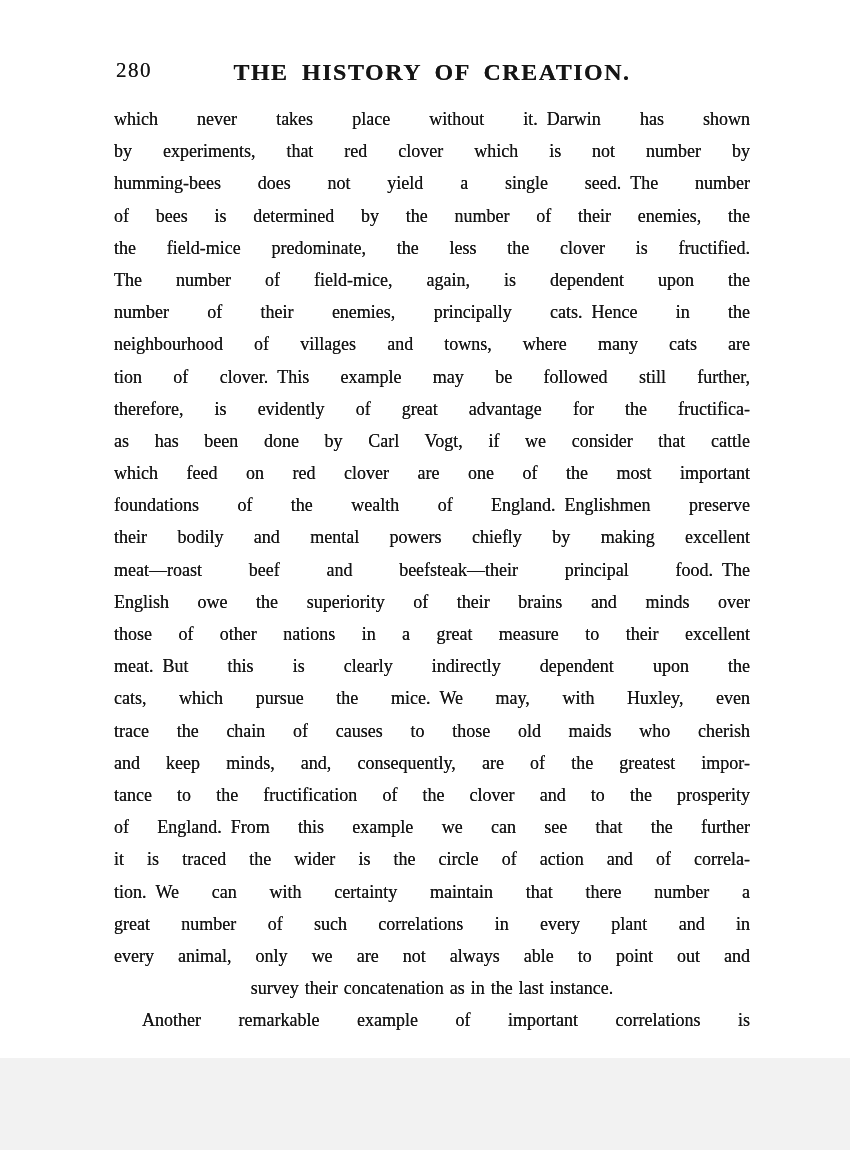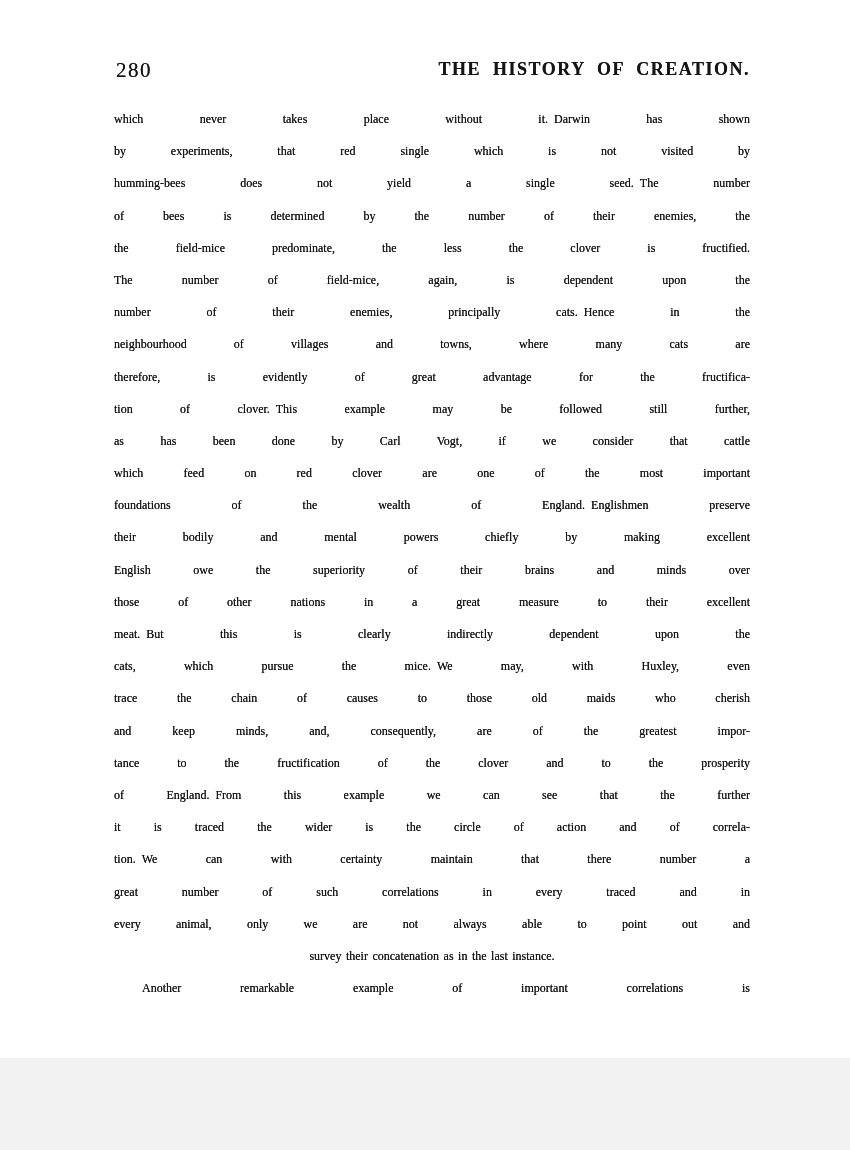--- a/index.html
+++ b/index.html
@@ -20,34 +20,34 @@
     position: absolute;
     left: 114px; top: 58px; width: 636px; height: 26px;
   }
   .page-number {
     position: absolute; left: 2px; top: 0;
     font-size: 21px; letter-spacing: 1.5px;
     color: #151515;
     text-shadow: 0 0 0.5px rgba(21,21,21,0.85);
   }
   .running-title {
-    text-align: right;
-    font-size: 18px; font-weight: bold;
+    text-align: center;
+    font-size: 24px; font-weight: bold;
     letter-spacing: 1.5px; word-spacing: 6px;
     padding-top: 1px;
     color: #151515;
     text-shadow: 0 0 0.4px rgba(21,21,21,0.8);
   }
   
   .body-text {
     position: absolute;
     left: 114px; top: 103px; width: 636px;
   }
   .line {
-    font-size: 12px;
+    font-size: 18px;
     line-height: 32.2px;
     height: 32.2px;
     overflow: hidden;
     text-align: justify;
     word-spacing: 1.5px;
     color: #151515;
     text-shadow: 0 0 0.6px rgba(21,21,21,0.9);
   }
   
   .line.stretch::after {
@@ -65,44 +65,45 @@
 <div class="page">
 
   <div class="running-header">
     <span class="page-number">280</span>
     <div class="running-title">THE HISTORY OF CREATION.</div>
   </div>
 
   <div class="body-text">
     <div>
       <div class="line stretch">which never takes place without it. Darwin has shown</div>
-      <div class="line stretch">by experiments, that red single which is not visited by</div>
+      <div class="line stretch">by experiments, that red clover which is not number by</div>
       <div class="line stretch">humming-bees does not yield a single seed. The number</div>
       <div class="line stretch">of bees is determined by the number of their enemies, the</div>
       <div class="line stretch">the field-mice predominate, the less the clover is fructified.</div>
       <div class="line stretch">The number of field-mice, again, is dependent upon the</div>
       <div class="line stretch">number of their enemies, principally cats. Hence in the</div>
       <div class="line stretch">neighbourhood of villages and towns, where many cats are</div>
+      <div class="line stretch">tion of clover. This example may be followed still further,</div>
       <div class="line stretch">therefore, is evidently of great advantage for the fructifica-</div>
-      <div class="line stretch">tion of clover. This example may be followed still further,</div>
       <div class="line stretch">as has been done by Carl Vogt, if we consider that cattle</div>
       <div class="line stretch">which feed on red clover are one of the most important</div>
       <div class="line stretch">foundations of the wealth of England. Englishmen preserve</div>
       <div class="line stretch">their bodily and mental powers chiefly by making excellent</div>
+      <div class="line stretch">meat—roast beef and beefsteak—their principal food. The</div>
       <div class="line stretch">English owe the superiority of their brains and minds over</div>
       <div class="line stretch">those of other nations in a great measure to their excellent</div>
       <div class="line stretch">meat. But this is clearly indirectly dependent upon the</div>
       <div class="line stretch">cats, which pursue the mice. We may, with Huxley, even</div>
       <div class="line stretch">trace the chain of causes to those old maids who cherish</div>
       <div class="line stretch">and keep minds, and, consequently, are of the greatest impor-</div>
       <div class="line stretch">tance to the fructification of the clover and to the prosperity</div>
       <div class="line stretch">of England. From this example we can see that the further</div>
       <div class="line stretch">it is traced the wider is the circle of action and of correla-</div>
       <div class="line stretch">tion. We can with certainty maintain that there number a</div>
-      <div class="line stretch">great number of such correlations in every traced and in</div>
+      <div class="line stretch">great number of such correlations in every plant and in</div>
       <div class="line stretch">every animal, only we are not always able to point out and</div>
       <div class="line para-end">survey their concatenation as in the last instance.</div>
     </div>
     <div>
       <div class="line stretch indent">Another remarkable example of important correlations is</div>
     </div>
   </div>
 
 </div>
 

